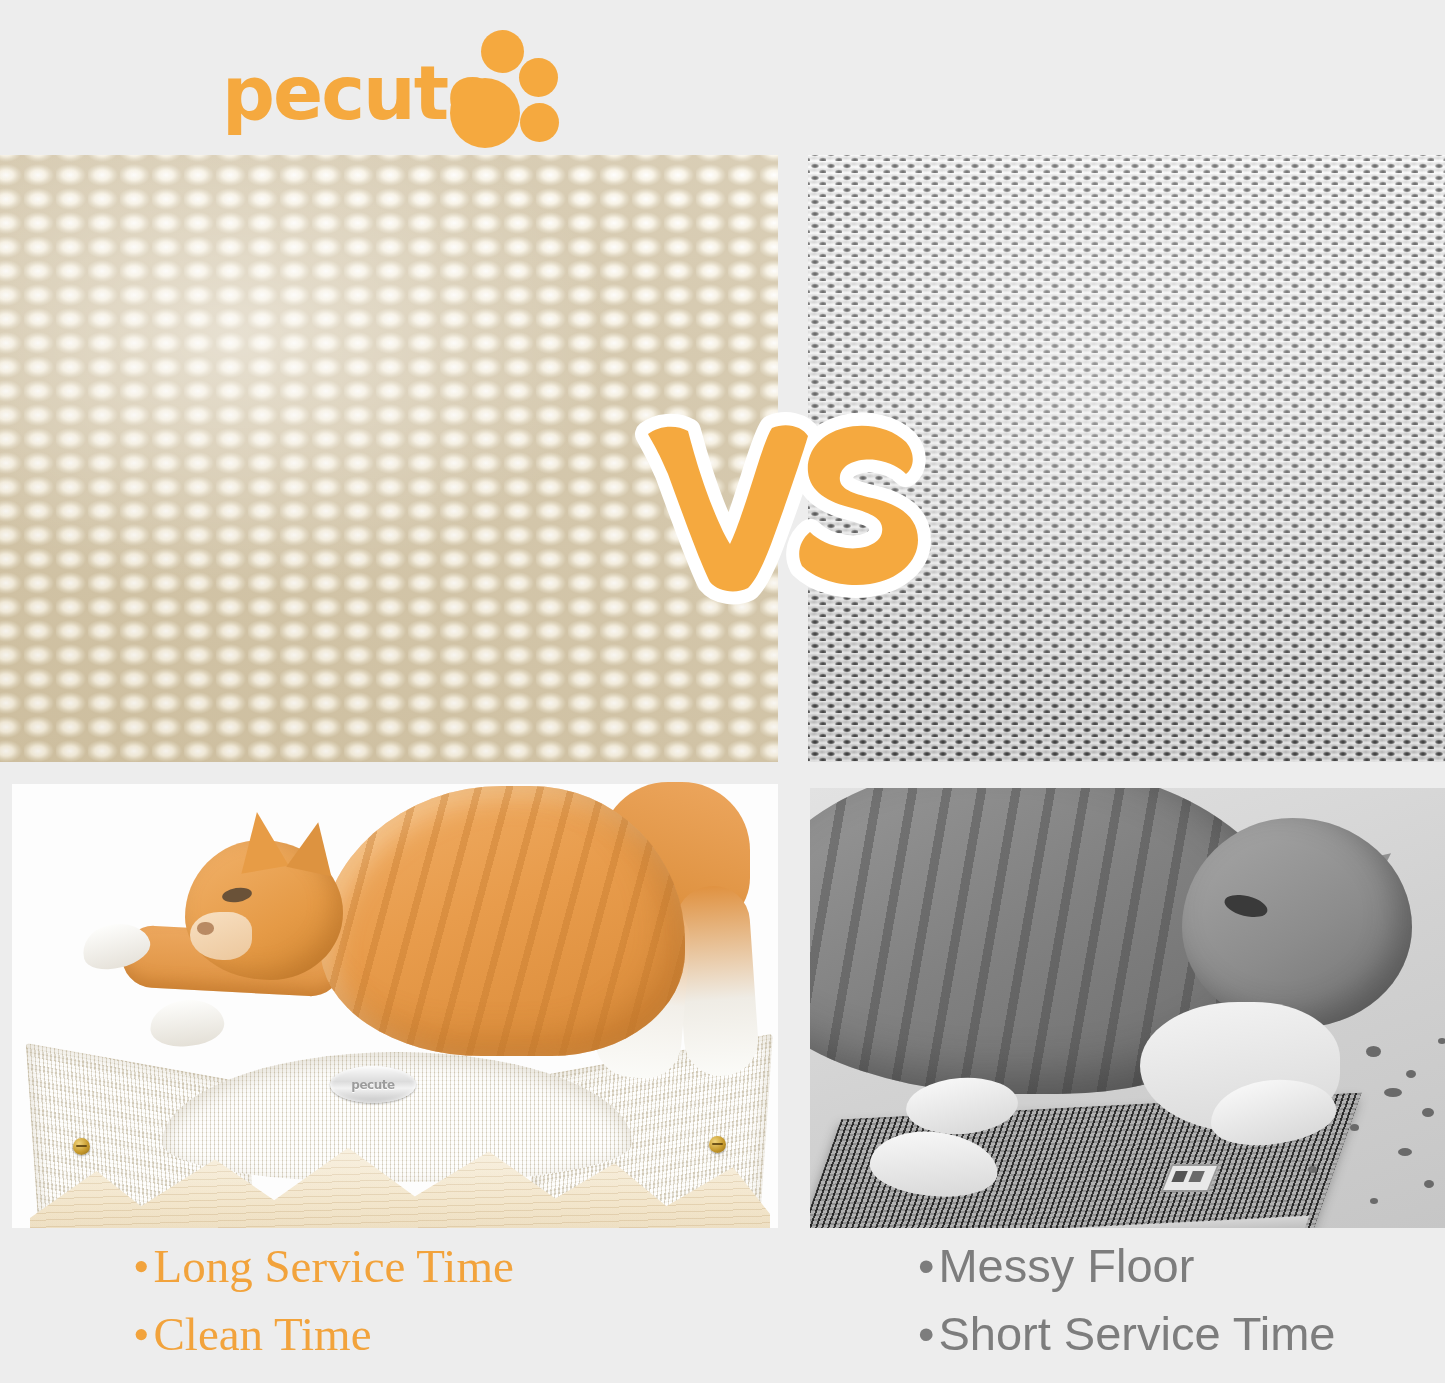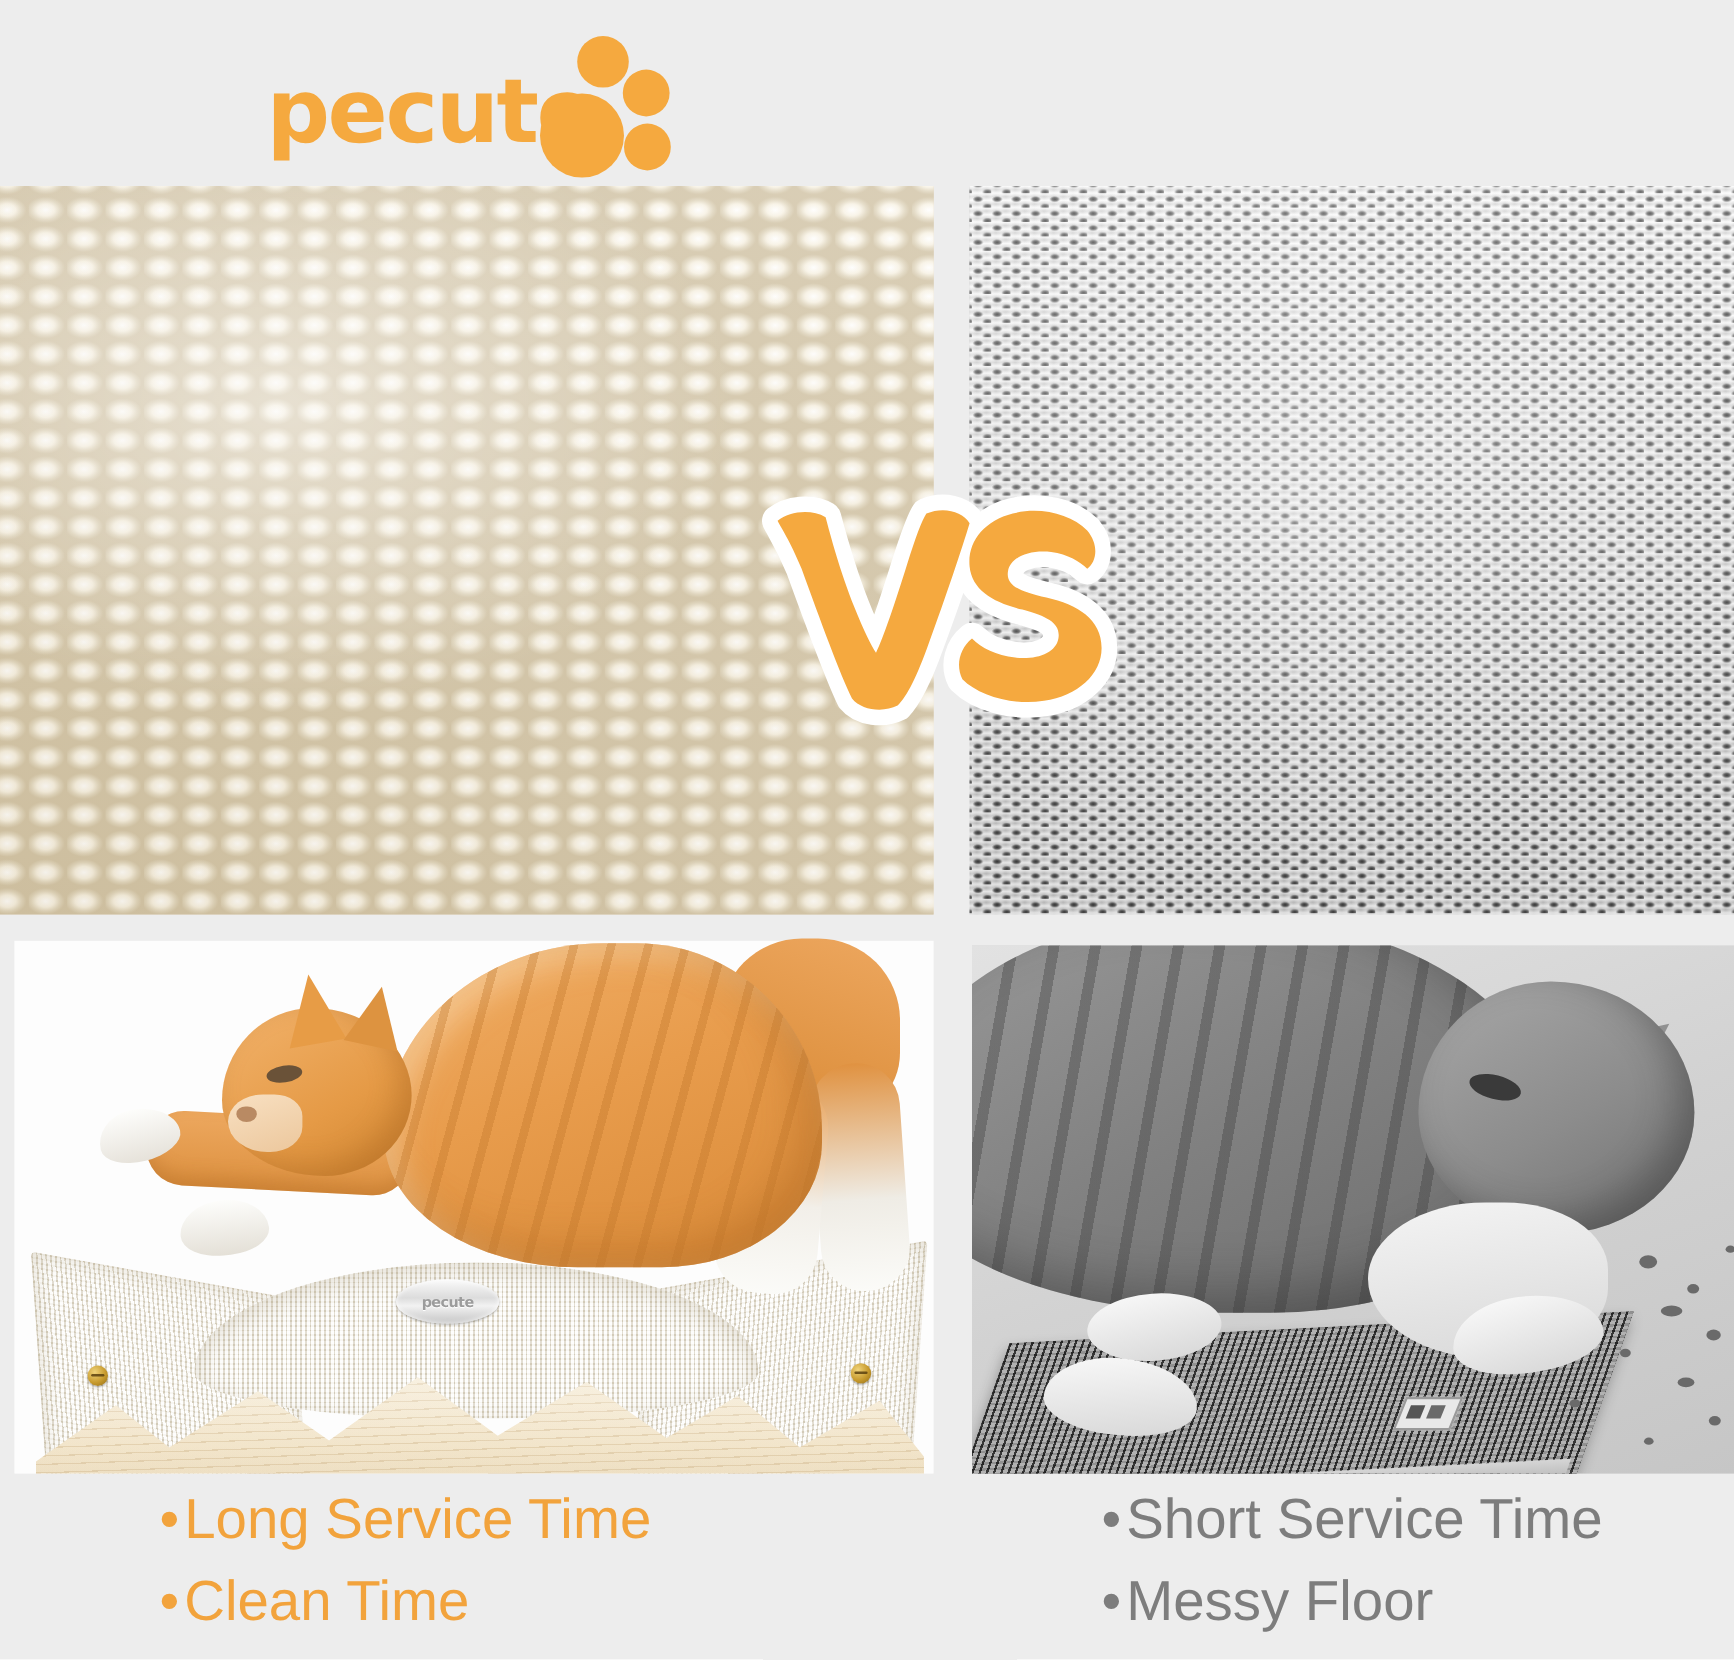--- a/index.html
+++ b/index.html
@@ -444,21 +444,21 @@
   .debris {
     position: absolute; z-index: 14;
     background: #6a6a6a;
     border-radius: 50%;
   }
 
   
   .caption-left {
     position: absolute;
     left: 0; top: 1232px;
-    width: 778px; height: 151px;
+    width: 778px; height: 151px; font-family: Liberation Serif, serif;
   }
   .caption-right {
     position: absolute;
     left: 808px; top: 1232px;
     width: 637px; height: 151px;
   }
   .cap-line {
     font-size: 47px;
     line-height: 68px;
     font-weight: 400;
@@ -594,20 +594,20 @@
     <div class="cap-line">
       <span class="dot">•</span><span>Long Service Time</span>
     </div>
     <div class="cap-line">
       <span class="dot">•</span><span>Clean Time</span>
     </div>
   </div>
 
   <div class="caption-right">
     <div class="cap-line">
+      <span class="dot">•</span><span>Messy Floor</span>
+    </div>
+    <div class="cap-line">
       <span class="dot">•</span><span>Short Service Time</span>
     </div>
-    <div class="cap-line">
-      <span class="dot">•</span><span>Messy Floor</span>
-    </div>
   </div>
 
 </div>
 
 </body></html>

